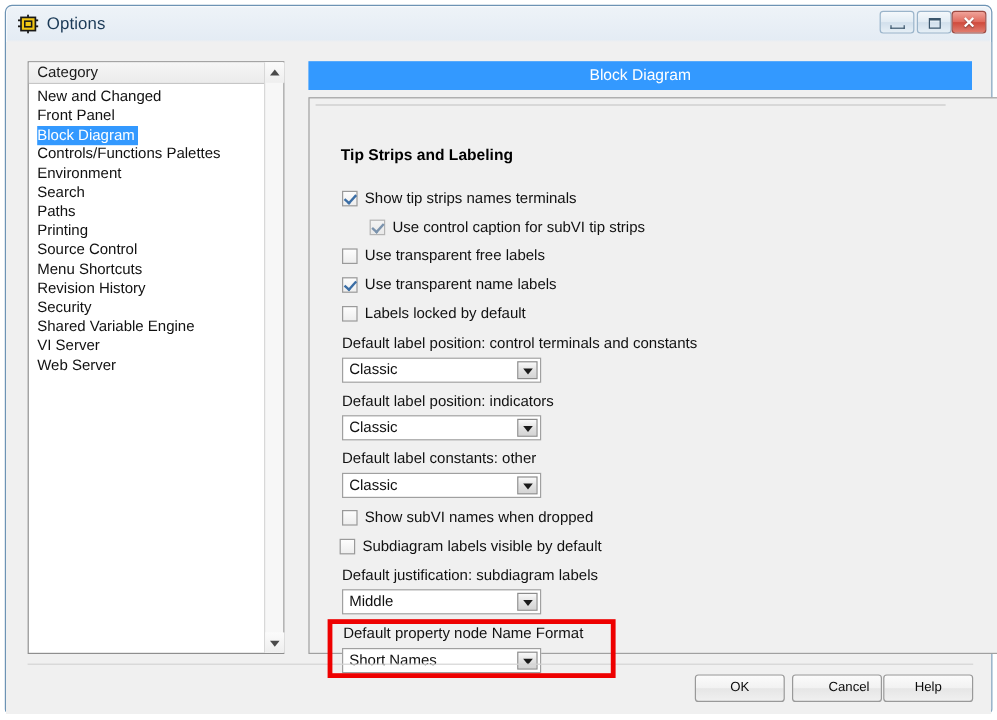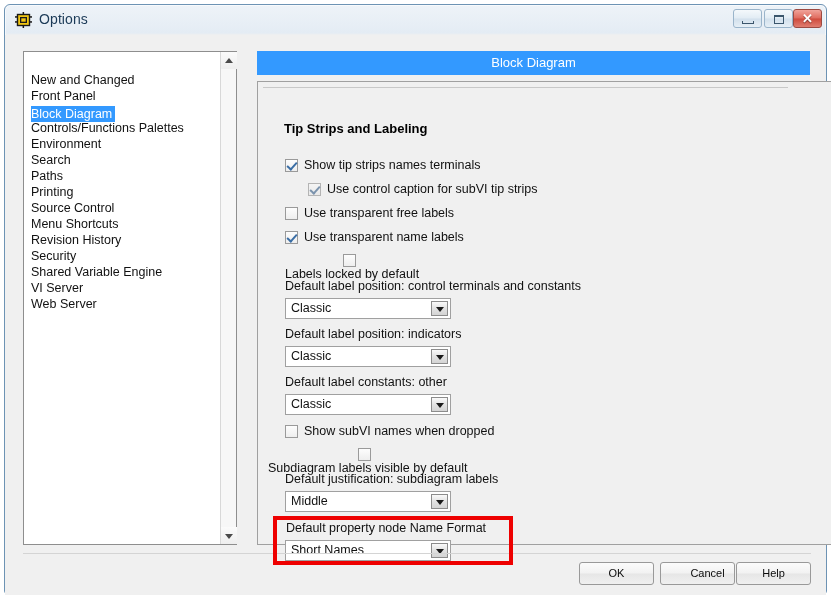--- a/index.html
+++ b/index.html
@@ -428,20 +428,21 @@
       <span class="glyph-max"></span>
     </div>
     <div class="winbtn" id="btn-close">
       <span class="glyph-close">✕</span>
     </div>
   </div>
 
   <div id="client">
 
     <div id="category-panel">
+      <div id="category-header">Category</div>
       <div id="category-items">
           <div class="cat-item">New and Changed</div>
           <div class="cat-item">Front Panel</div>
           <div class="cat-row-sel"><span class="cat-item selected">Block Diagram</span></div>
           <div class="cat-item">Controls/Functions Palettes</div>
           <div class="cat-item">Environment</div>
           <div class="cat-item">Search</div>
           <div class="cat-item">Paths</div>
           <div class="cat-item">Printing</div>
           <div class="cat-item">Source Control</div>
@@ -480,21 +481,21 @@
             <span>Use control caption for subVI tip strips</span>
           </div>
           <div class="cbrow" style="left: 27px; top: 124px;">
             <span class="cbox"></span>
             <span>Use transparent free labels</span>
           </div>
           <div class="cbrow" style="left: 27px; top: 148px;">
             <span class="cbox checked"></span>
             <span>Use transparent name labels</span>
           </div>
-          <div class="cbrow" style="left: 27px; top: 172px; flex-direction: column;">
+          <div class="cbrow" style="left: 27px; top: 172px;">
             <span class="cbox"></span>
             <span>Labels locked by default</span>
           </div>
           <div class="fldlabel" style="left: 27px; top: 197px;">Default label position: control terminals and constants</div>
           <div class="combo" style="left: 27px; top: 216px;">
             <span class="ctext">Classic</span>
             <span class="cbtn"></span>
           </div>
           <div class="fldlabel" style="left: 27px; top: 245px;">Default label position: indicators</div>
           <div class="combo" style="left: 27px; top: 264px;">
@@ -503,21 +504,21 @@
           </div>
           <div class="fldlabel" style="left: 27px; top: 293px;">Default label constants: other</div>
           <div class="combo" style="left: 27px; top: 312px;">
             <span class="ctext">Classic</span>
             <span class="cbtn"></span>
           </div>
           <div class="cbrow" style="left: 27px; top: 342px;">
             <span class="cbox"></span>
             <span>Show subVI names when dropped</span>
           </div>
-          <div class="cbrow" style="left: 10px; top: 366px; flex-direction: column;">
+          <div class="cbrow" style="left: 25px; top: 366px;">
             <span class="cbox"></span>
             <span>Subdiagram labels visible by default</span>
           </div>
           <div class="fldlabel" style="left: 27px; top: 390px;">Default justification: subdiagram labels</div>
           <div class="combo" style="left: 27px; top: 409px;">
             <span class="ctext">Middle</span>
             <span class="cbtn"></span>
           </div>
           <div class="fldlabel" style="left: 28px; top: 439px;">Default property node Name Format</div>
           <div class="combo" style="left: 27px; top: 458px;">

